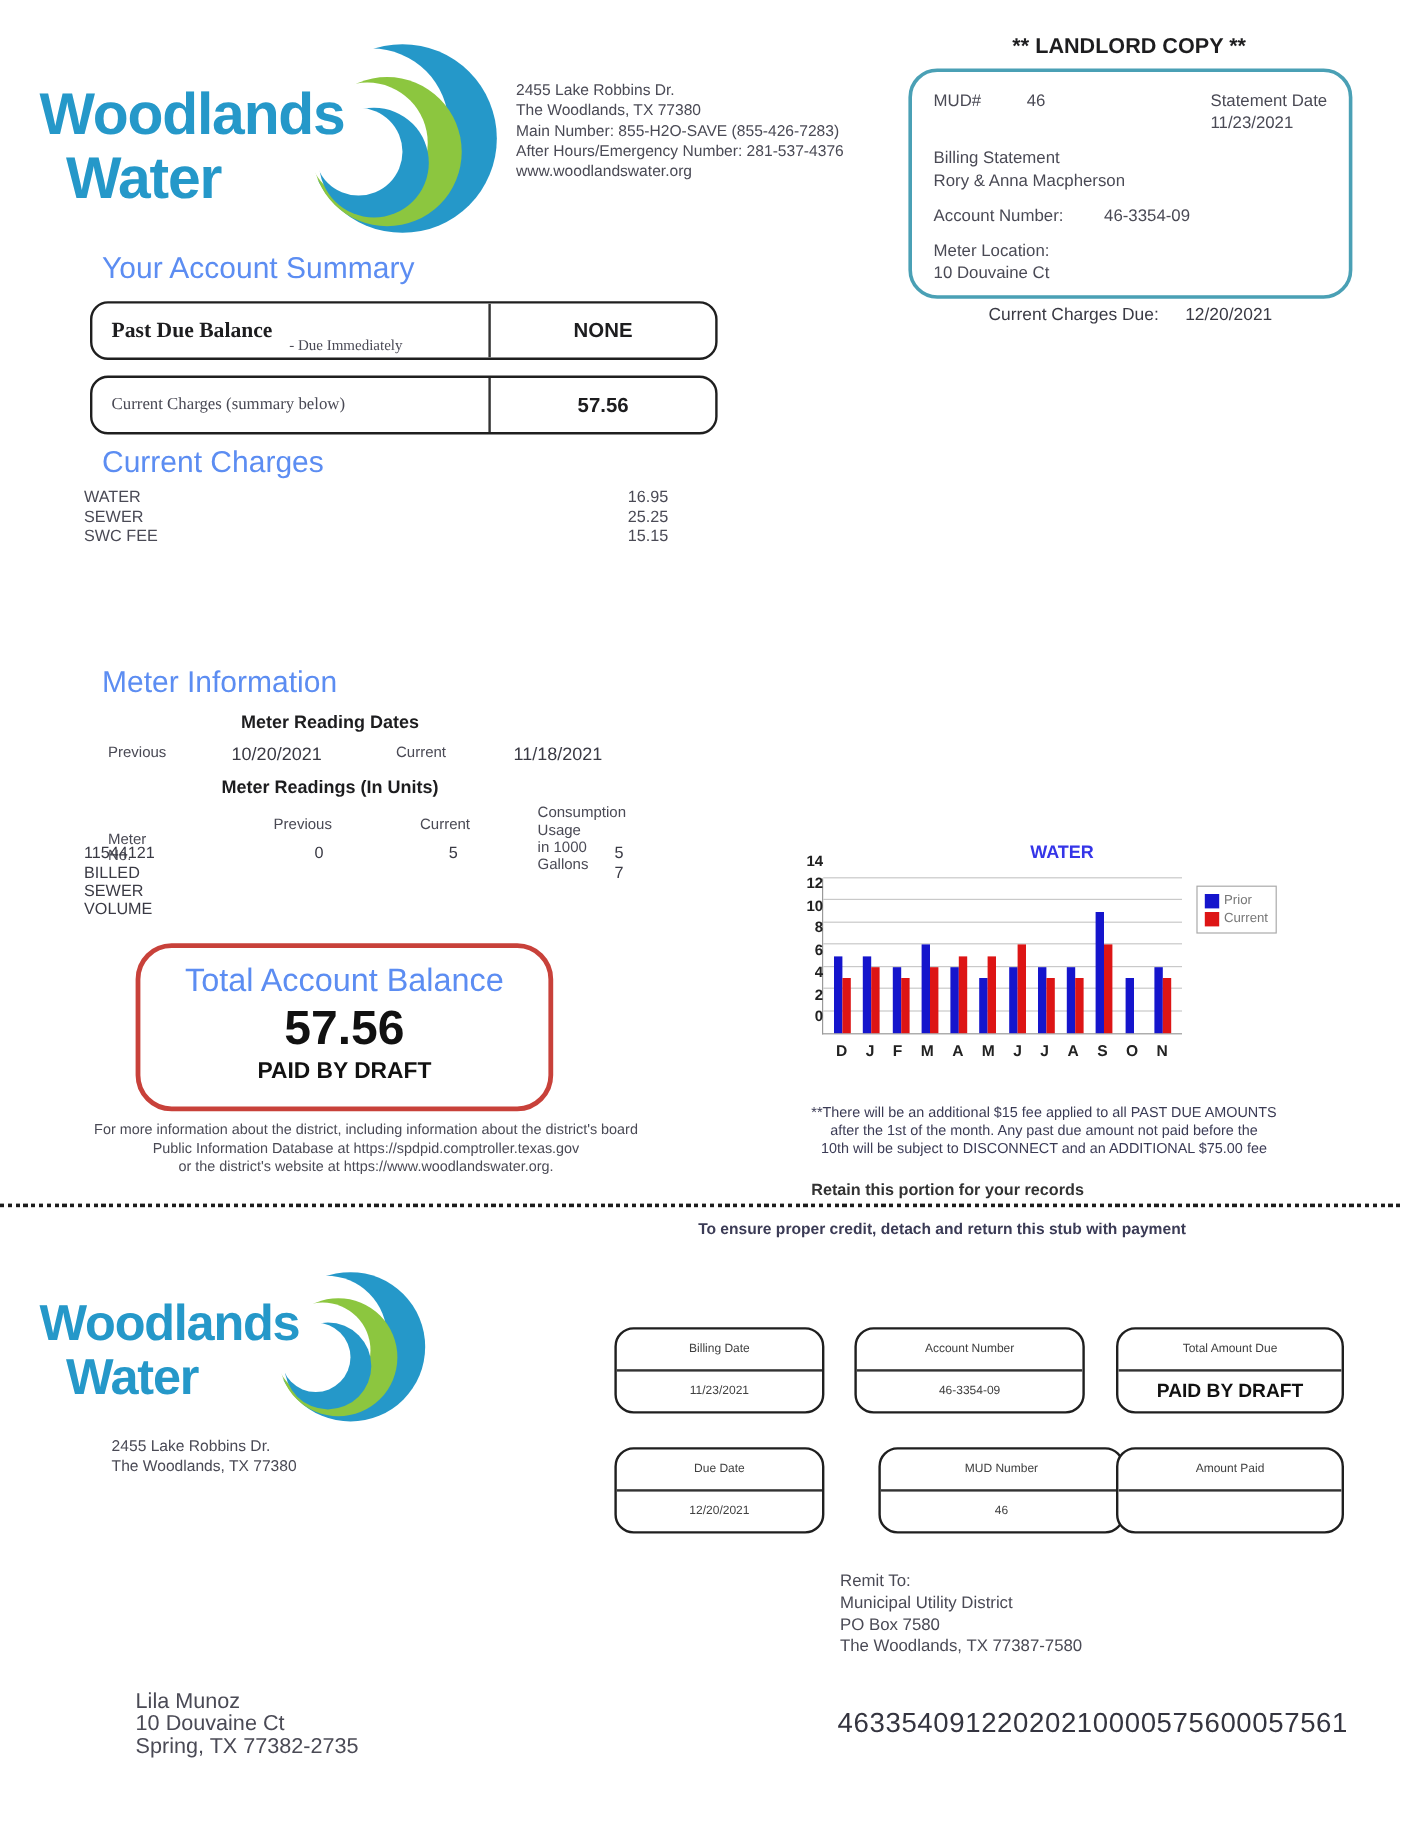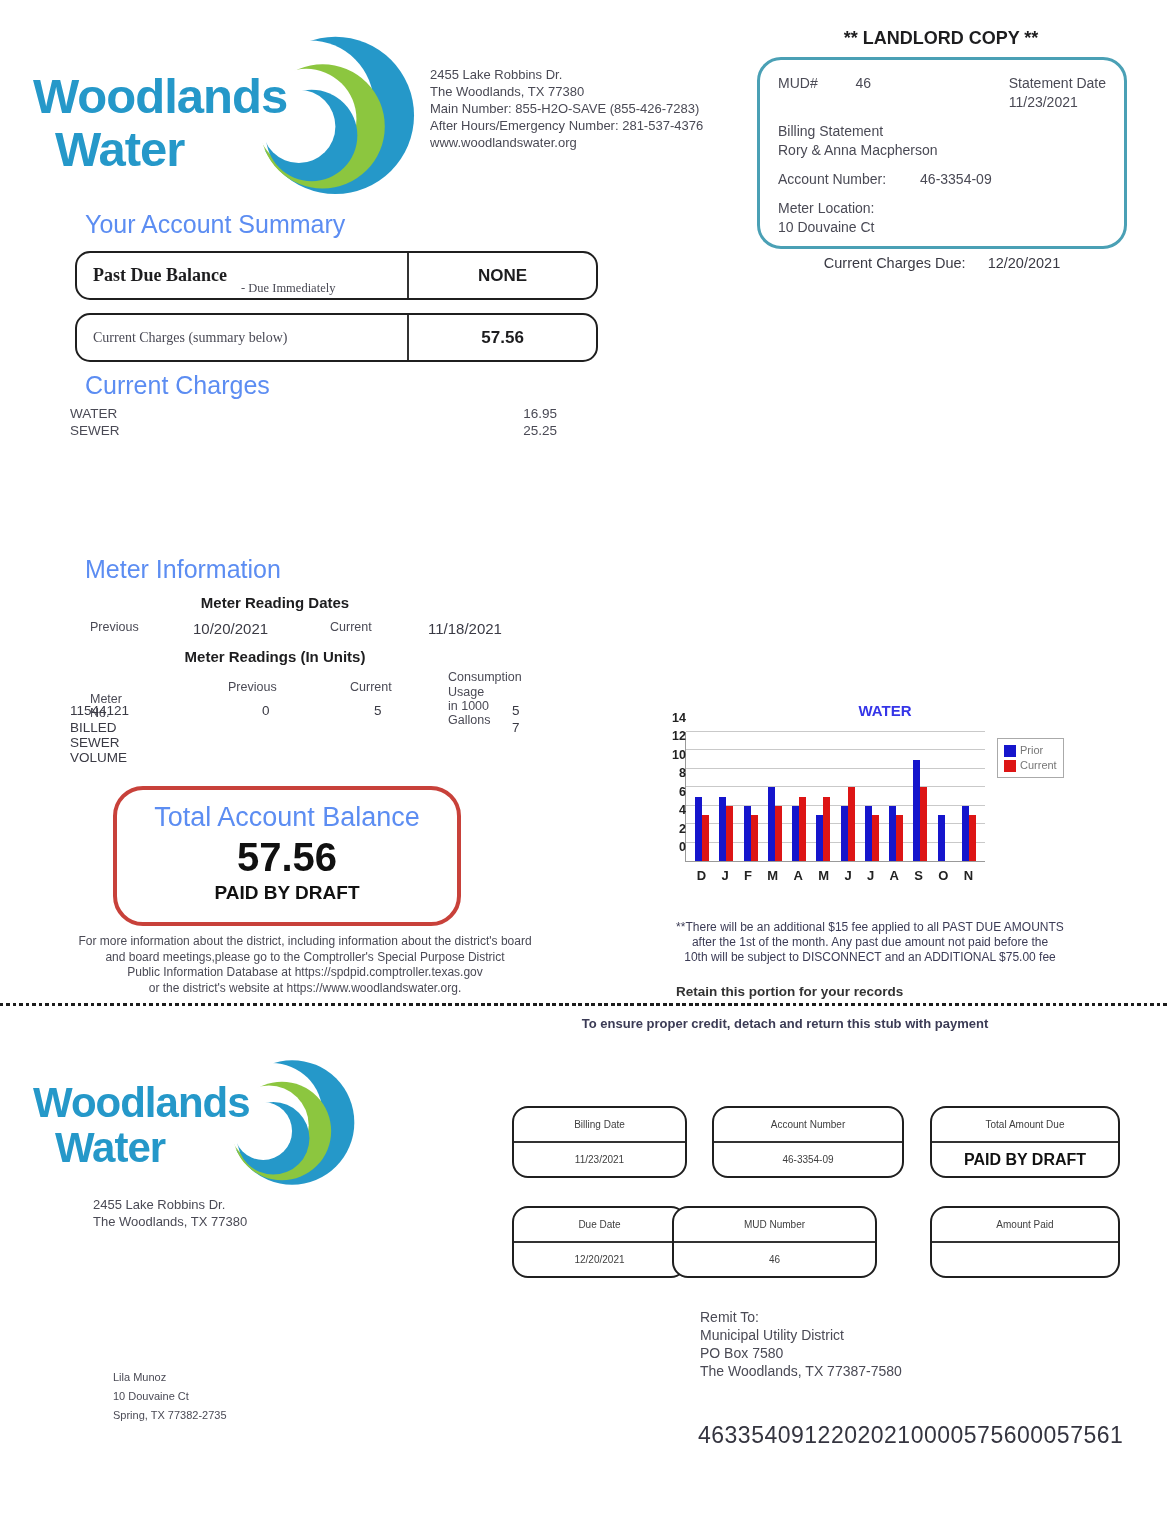--- a/index.html
+++ b/index.html
@@ -101,21 +101,21 @@
   
   .stub-field{
     border:2.5px solid #1f1f1f;border-radius:16px;overflow:hidden;background:#fff;
     display:flex;flex-direction:column;height:72px;
   }
   .stub-field .cell{flex:1;display:flex;align-items:center;justify-content:center;font-size:10px;color:#404040;}
   .stub-field .cell.title{border-bottom:2px solid #333;}
   .stub-field .cell.value.bold{font-weight:bold;color:#111;font-size:16px;}
   .addr-lines{font-size:13px;line-height:17px;color:var(--soft-ink);}
   .remit{font-size:14px;line-height:18px;color:var(--soft-ink);}
-  .mailing{font-size:11px;line-height:19px;color:var(--soft-ink);}
+  .mailing{font-size:18px;line-height:19px;color:var(--soft-ink);margin-top:40px;}
   .scan-line{font-size:23px;color:#34343f;letter-spacing:0.5px;}
 </style>
 </head>
 <body>
 
 <div class="abs logo-top" style="left:33px;top:28px;width:400px;height:180px;">
   <svg class="swoosh" style="left:200px;top:-4px;" width="192" height="192" viewBox="0 0 210 210">
     <defs>
       <mask id="mA1">
           <rect width="210" height="210" fill="#fff"></rect>
@@ -201,20 +201,24 @@
 
 <div class="abs charges-list" style="left:70px;top:406px;">
   <div class="charge-row">
     <span>WATER</span>
     <span>16.95</span>
   </div>
   <div class="charge-row">
     <span>SEWER</span>
     <span>25.25</span>
   </div>
+  <div class="charge-row">
+    <span>SWC FEE</span>
+    <span>15.15</span>
+  </div>
 </div>
 
 <div class="abs section-title" style="left:85px;top:555px;">Meter Information</div>
 
 <div class="abs center-bold" style="left:75px;top:594px;width:400px;">Meter Reading Dates</div>
 
 <div class="abs" style="left:0;top:620px;height:20px;">
   <span class="abs small-gray" style="left:90px;">Previous</span>
   <span class="abs reading-val" style="left:193px;">10/20/2021</span>
   <span class="abs small-gray" style="left:330px;">Current</span>
@@ -241,21 +245,20 @@
 </div>
 
 <div class="abs total-box" style="left:113px;top:786px;">
   <div class="total-title">Total Account Balance</div>
   <div class="total-amount">57.56</div>
   <div class="total-status">PAID BY DRAFT</div>
 </div>
 
 <div class="abs fine-print" style="left:40px;top:934px;width:530px;">
   <div>For more information about the district,  including information about the district's board</div>
-  <div>and board meetings,please go to the  Comptroller's Special Purpose District</div>
   <div>Public Information Database at https://spdpid.comptroller.texas.gov</div>
   <div>or the district's website at https://www.woodlandswater.org.</div>
 </div>
 
 <div class="abs chart-title" style="left:735px;top:702px;width:300px;">WATER</div>
 
 <div class="abs" style="left:685px;top:732px;">
   <div class="chart-wrap">
     <div id="gridlines">
         <div class="gridline" style="bottom: 14.2857%;"></div>
@@ -405,21 +408,21 @@
   <div class="cell value">46-3354-09</div>
 </div>
 <div class="abs stub-field" style="left:930px;top:1106px;width:190px;">
   <div class="cell title">Total Amount Due</div>
   <div class="cell value bold">PAID BY DRAFT</div>
 </div>
 <div class="abs stub-field" style="left:512px;top:1206px;width:175px;">
   <div class="cell title">Due Date</div>
   <div class="cell value">12/20/2021</div>
 </div>
-<div class="abs stub-field" style="left:672px;top:1206px;width:205px;">
+<div class="abs stub-field" style="left:732px;top:1206px;width:205px;">
   <div class="cell title">MUD Number</div>
   <div class="cell value">46</div>
 </div>
 <div class="abs stub-field" style="left:930px;top:1206px;width:190px;">
   <div class="cell title">Amount Paid</div>
   <div class="cell value"></div>
 </div>
 
 <div class="abs remit" style="left:700px;top:1308px;">
   <div>Remit To:</div>

